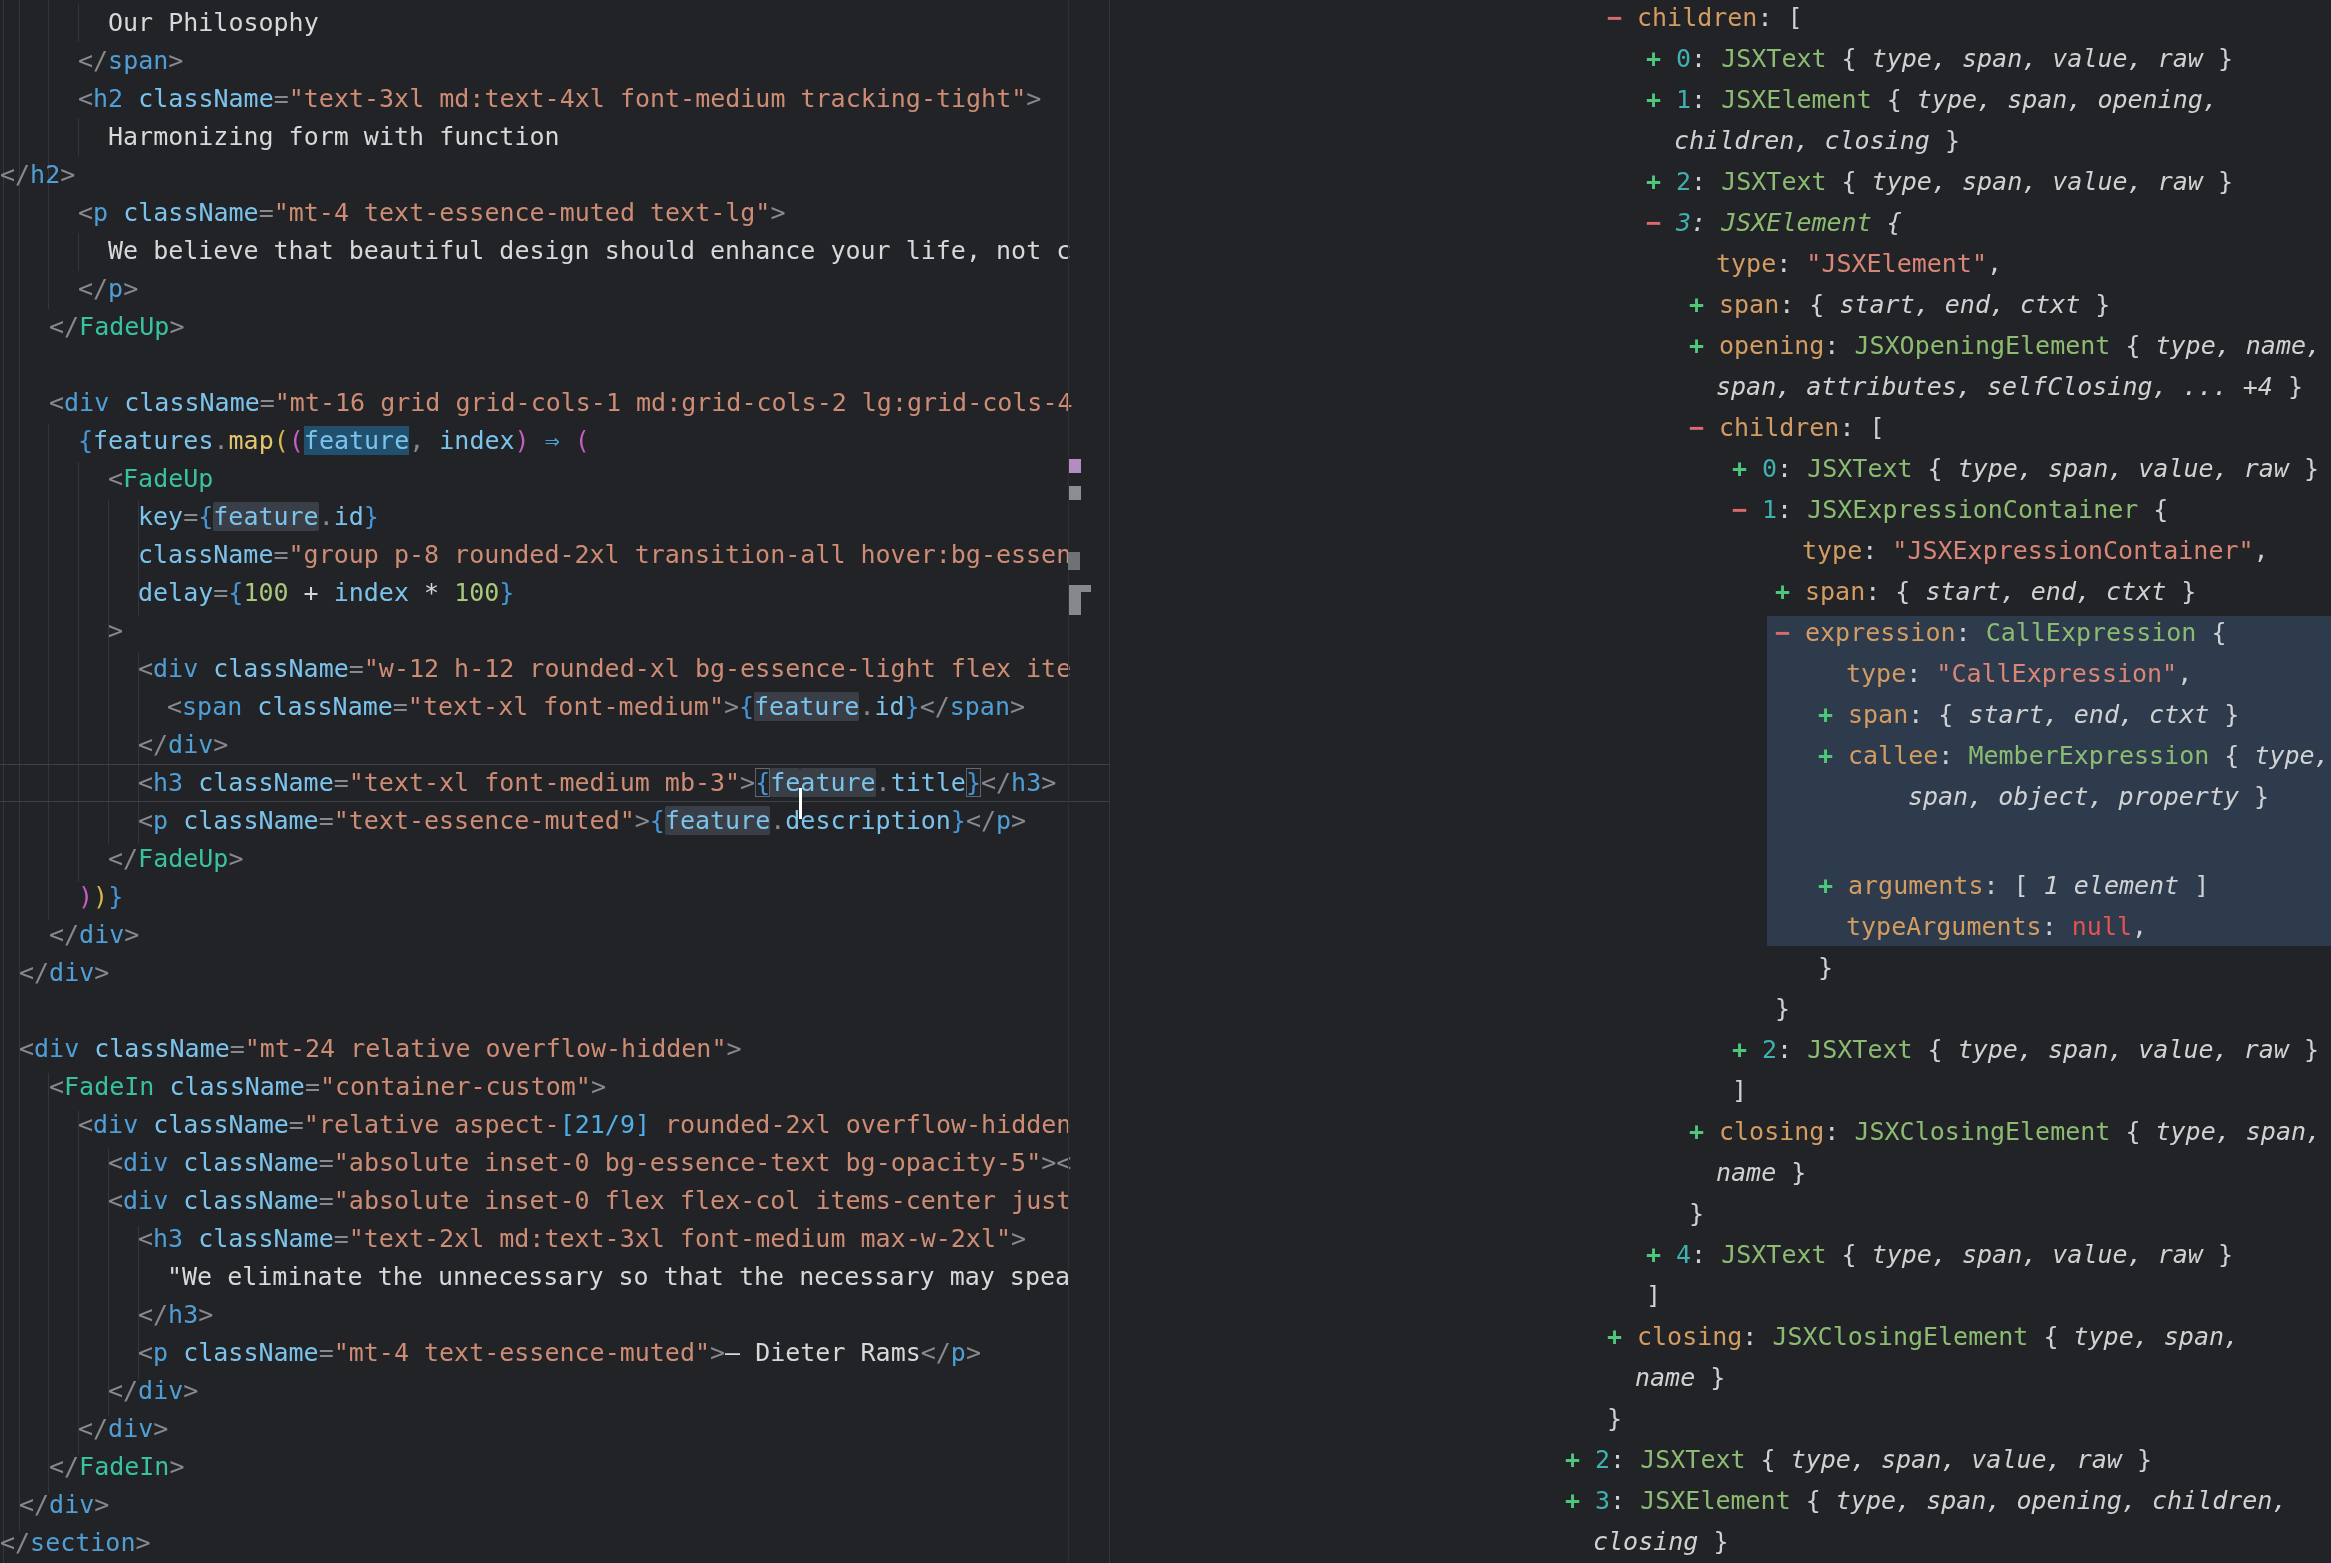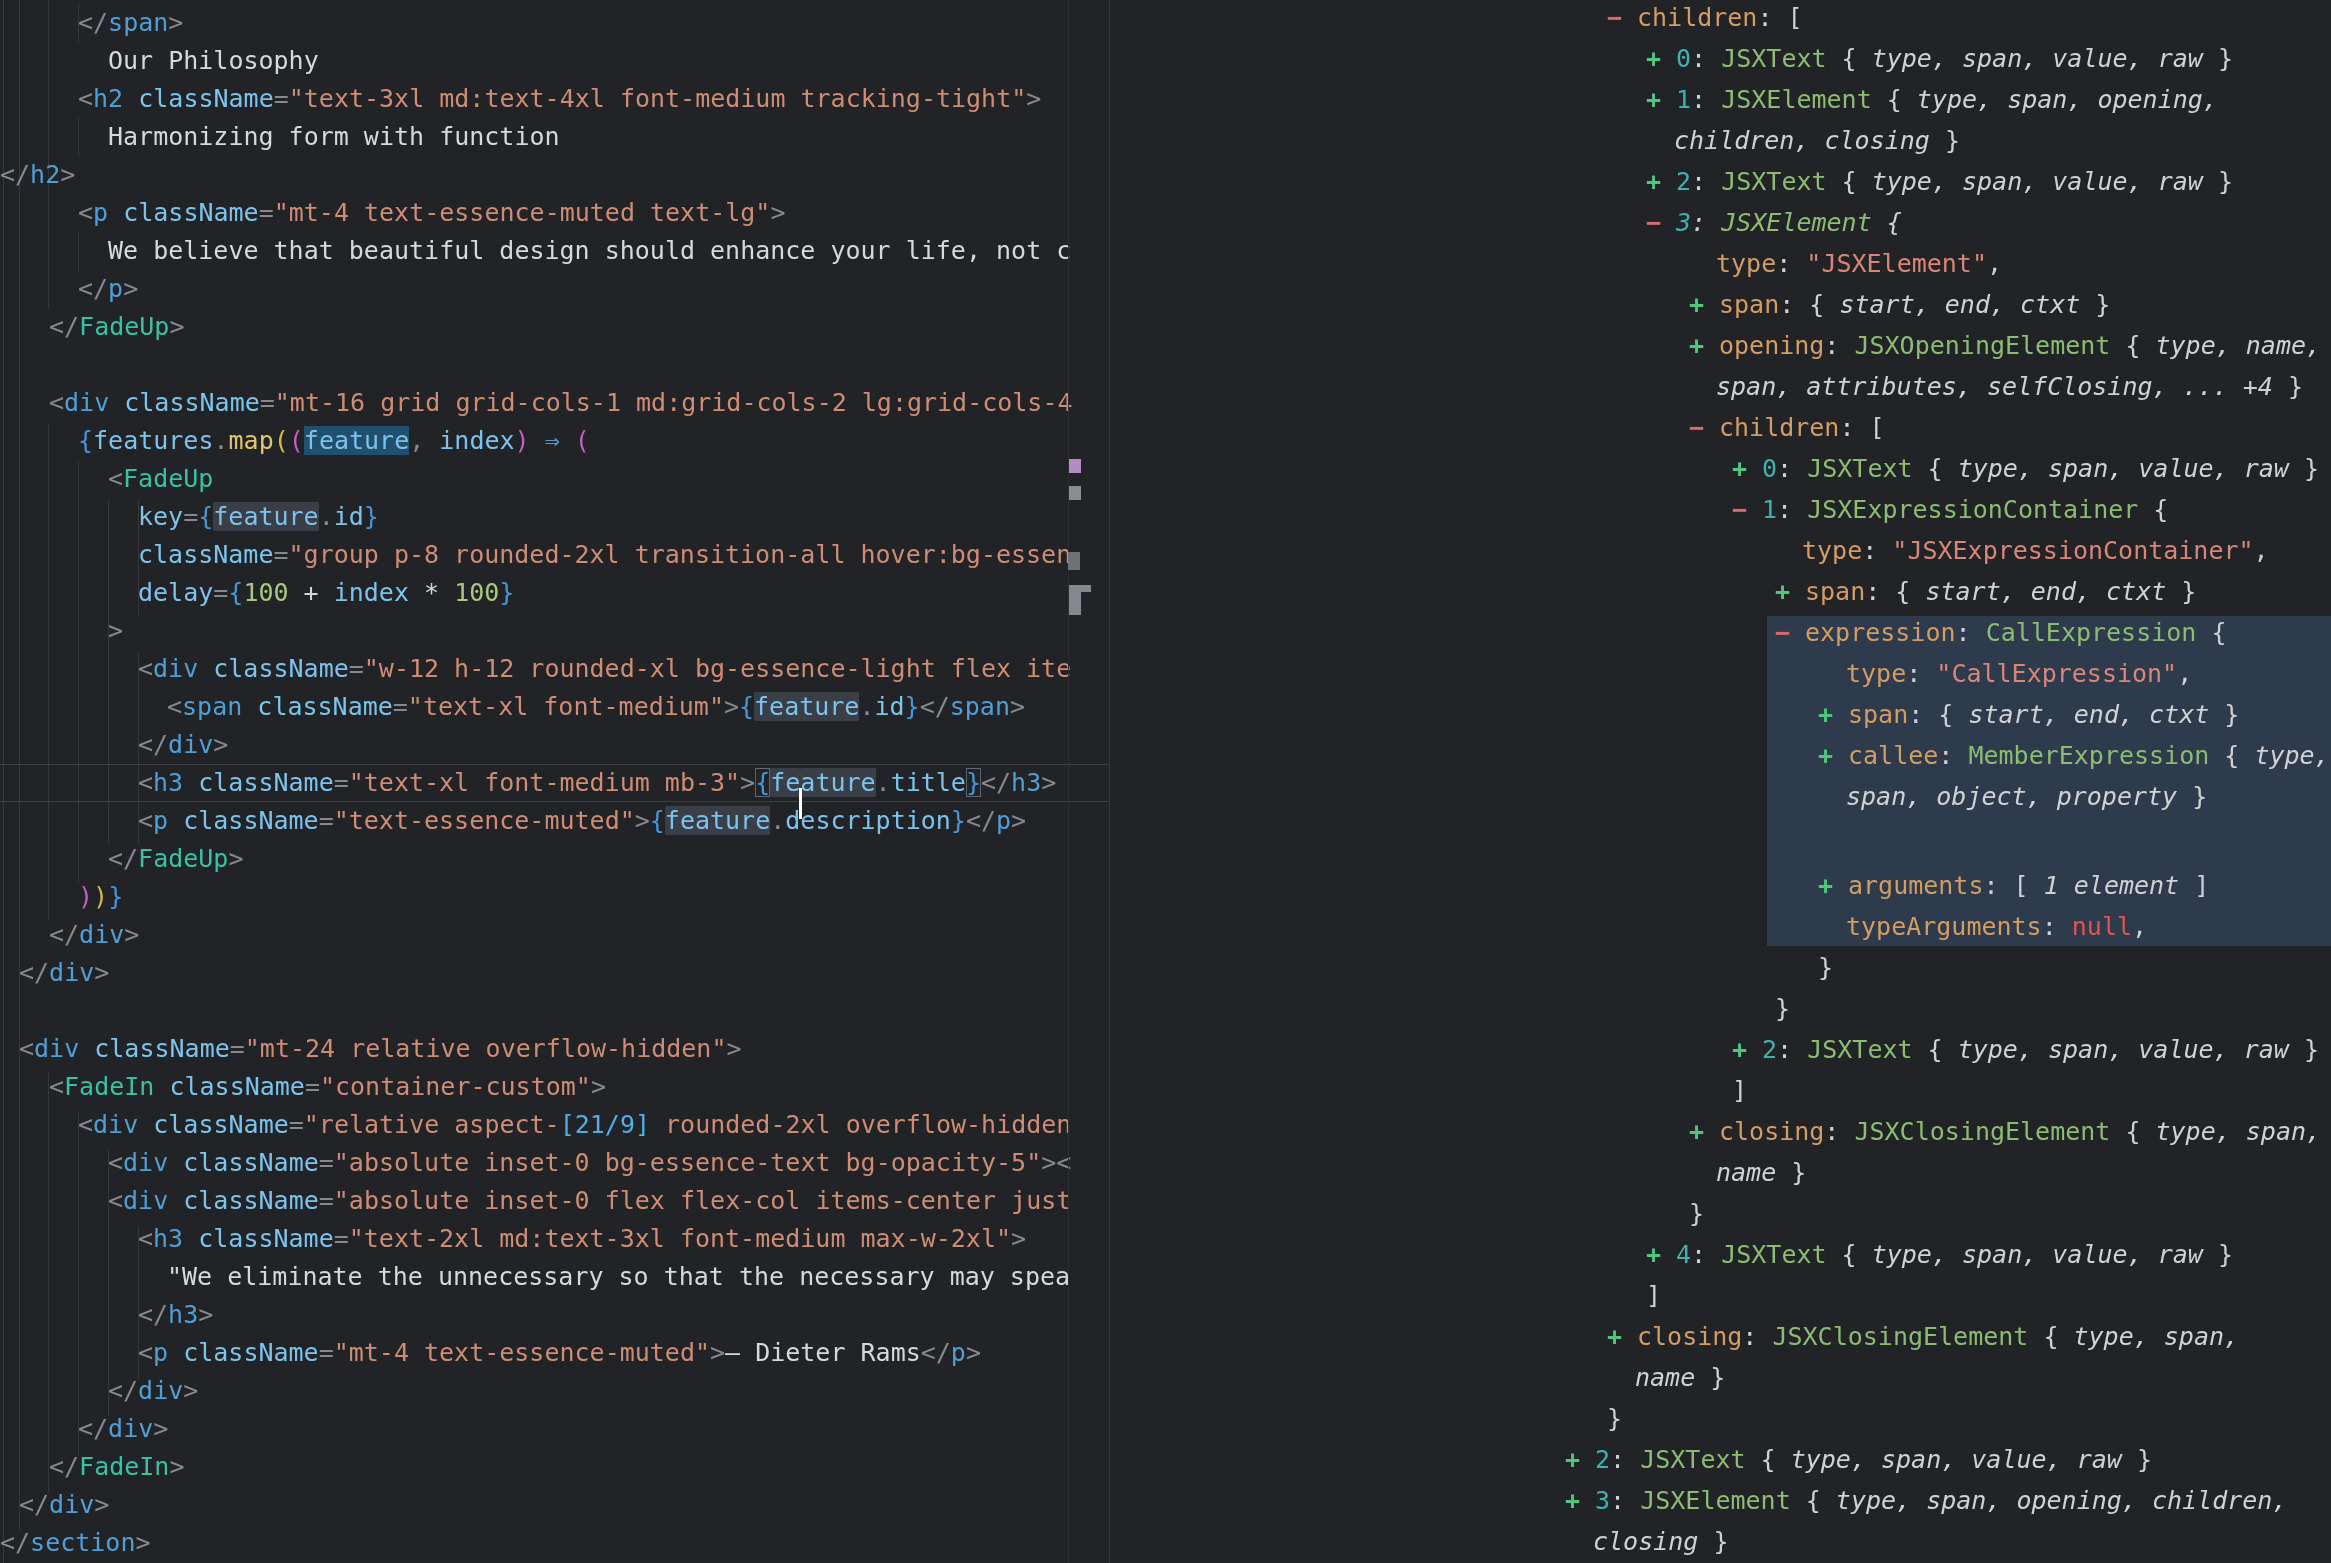--- a/index.html
+++ b/index.html
@@ -59,22 +59,22 @@
       <div class="guide" style="left: 78px; top: 233px; height: 38px;"></div>
       <div class="guide" style="left: 78px; top: 462px; height: 420px;"></div>
       <div class="guide" style="left: 78px; top: 1111px; height: 344px;"></div>
       <div class="guide" style="left: 108px; top: 500px; height: 344px;"></div>
       <div class="guide" style="left: 108px; top: 1149px; height: 267px;"></div>
       <div class="guide" style="left: 138px; top: 500px; height: 115px;"></div>
       <div class="guide" style="left: 138px; top: 653px; height: 191px;"></div>
       <div class="guide" style="left: 138px; top: 1226px; height: 153px;"></div>
     </div>
   <div class="code-lines" id="code-lines">
+      <div class="cl" style="padding-left: 108px;"><span class="tk txt">Our Philosophy</span></div>
       <div class="cl" style="padding-left: 78px;"><span class="tk pun">&lt;/</span><span class="tk tag">span</span><span class="tk pun">&gt;</span></div>
-      <div class="cl" style="padding-left: 108px;"><span class="tk txt">Our Philosophy</span></div>
       <div class="cl" style="padding-left: 78px;"><span class="tk pun">&lt;</span><span class="tk tag">h2</span><span class="tk att"> className</span><span class="tk pun">=</span><span class="tk str">"text-3xl md:text-4xl font-medium tracking-tight"</span><span class="tk pun">&gt;</span></div>
       <div class="cl" style="padding-left: 108px;"><span class="tk txt">Harmonizing form with function</span></div>
       <div class="cl" style=""><span class="tk pun">&lt;/</span><span class="tk tag">h2</span><span class="tk pun">&gt;</span></div>
       <div class="cl" style="padding-left: 78px;"><span class="tk pun">&lt;</span><span class="tk tag">p</span><span class="tk att"> className</span><span class="tk pun">=</span><span class="tk str">"mt-4 text-essence-muted text-lg"</span><span class="tk pun">&gt;</span></div>
       <div class="cl" style="padding-left: 108px;"><span class="tk txt">We believe that beautiful design should enhance your life, not c</span></div>
       <div class="cl" style="padding-left: 78px;"><span class="tk pun">&lt;/</span><span class="tk tag">p</span><span class="tk pun">&gt;</span></div>
       <div class="cl" style="padding-left: 49px;"><span class="tk pun">&lt;/</span><span class="tk cmp">FadeUp</span><span class="tk pun">&gt;</span></div>
       <div class="cl"></div>
       <div class="cl" style="padding-left: 49px;"><span class="tk pun">&lt;</span><span class="tk tag">div</span><span class="tk att"> className</span><span class="tk pun">=</span><span class="tk str">"mt-16 grid grid-cols-1 md:grid-cols-2 lg:grid-cols-4</span></div>
       <div class="cl" style="padding-left: 78px;"><span class="tk br">{</span><span class="tk id">features</span><span class="tk pun">.</span><span class="tk fn">map</span><span class="tk p1">(</span><span class="tk p2">(</span><span class="tk hlb id">feature</span><span class="tk pun">, </span><span class="tk id">index</span><span class="tk p2">)</span><span class="tk op"> </span><span class="tk arw">⇒</span><span class="tk op"> </span><span class="tk p2">(</span></div>
@@ -132,21 +132,21 @@
       <div class="al" style="padding-left: 606px;"><span class="tk pv">span, attributes, selfClosing, ... +4</span><span class="tk apun"> }</span></div>
       <div class="al" style="padding-left: 579px;"><span class="exp minus">−</span><span class="tk key">children</span><span class="tk apun">: [</span></div>
       <div class="al" style="padding-left: 622px;"><span class="exp plus">+</span><span class="tk idx">0</span><span class="tk apun">: </span><span class="tk typ">JSXText</span><span class="tk apun"> { </span><span class="tk pv">type, span, value, raw</span><span class="tk apun"> }</span></div>
       <div class="al" style="padding-left: 622px;"><span class="exp minus">−</span><span class="tk idx">1</span><span class="tk apun">: </span><span class="tk typ">JSXExpressionContainer</span><span class="tk apun"> {</span></div>
       <div class="al" style="padding-left: 692px;"><span class="tk key">type</span><span class="tk apun">: </span><span class="tk astr">"JSXExpressionContainer"</span><span class="tk apun">,</span></div>
       <div class="al" style="padding-left: 665px;"><span class="exp plus">+</span><span class="tk key">span</span><span class="tk apun">: { </span><span class="tk pv">start, end, ctxt</span><span class="tk apun"> }</span></div>
       <div class="al" style="padding-left: 665px;"><span class="exp minus">−</span><span class="tk key">expression</span><span class="tk apun">: </span><span class="tk typ">CallExpression</span><span class="tk apun"> {</span></div>
       <div class="al" style="padding-left: 736px;"><span class="tk key">type</span><span class="tk apun">: </span><span class="tk astr">"CallExpression"</span><span class="tk apun">,</span></div>
       <div class="al" style="padding-left: 708px;"><span class="exp plus">+</span><span class="tk key">span</span><span class="tk apun">: { </span><span class="tk pv">start, end, ctxt</span><span class="tk apun"> }</span></div>
       <div class="al" style="padding-left: 708px;"><span class="exp plus">+</span><span class="tk key">callee</span><span class="tk apun">: </span><span class="tk typ">MemberExpression</span><span class="tk apun"> { </span><span class="tk pv">type,</span></div>
-      <div class="al" style="padding-left: 736px;"><span class="tk pv">span, object, property</span><span class="tk apun"> }</span></div>
+      <div class="al" style="padding-left: 736px; text-align: center;"><span class="tk pv">span, object, property</span><span class="tk apun"> }</span></div>
       <div class="al" style="padding-left: 708px; margin-top: 48px;"><span class="exp plus">+</span><span class="tk key">arguments</span><span class="tk apun">: [ </span><span class="tk pv">1 element</span><span class="tk apun"> ]</span></div>
       <div class="al" style="padding-left: 736px;"><span class="tk key">typeArguments</span><span class="tk apun">: </span><span class="tk nul">null</span><span class="tk apun">,</span></div>
       <div class="al" style="padding-left: 708px;"><span class="tk apun">}</span></div>
       <div class="al" style="padding-left: 665px;"><span class="tk apun">}</span></div>
       <div class="al" style="padding-left: 622px;"><span class="exp plus">+</span><span class="tk idx">2</span><span class="tk apun">: </span><span class="tk typ">JSXText</span><span class="tk apun"> { </span><span class="tk pv">type, span, value, raw</span><span class="tk apun"> }</span></div>
       <div class="al" style="padding-left: 622px;"><span class="tk apun">]</span></div>
       <div class="al" style="padding-left: 579px;"><span class="exp plus">+</span><span class="tk key">closing</span><span class="tk apun">: </span><span class="tk typ">JSXClosingElement</span><span class="tk apun"> { </span><span class="tk pv">type, span,</span></div>
       <div class="al" style="padding-left: 606px;"><span class="tk pv">name</span><span class="tk apun"> }</span></div>
       <div class="al" style="padding-left: 579px;"><span class="tk apun">}</span></div>
       <div class="al" style="padding-left: 536px;"><span class="exp plus">+</span><span class="tk idx">4</span><span class="tk apun">: </span><span class="tk typ">JSXText</span><span class="tk apun"> { </span><span class="tk pv">type, span, value, raw</span><span class="tk apun"> }</span></div>

